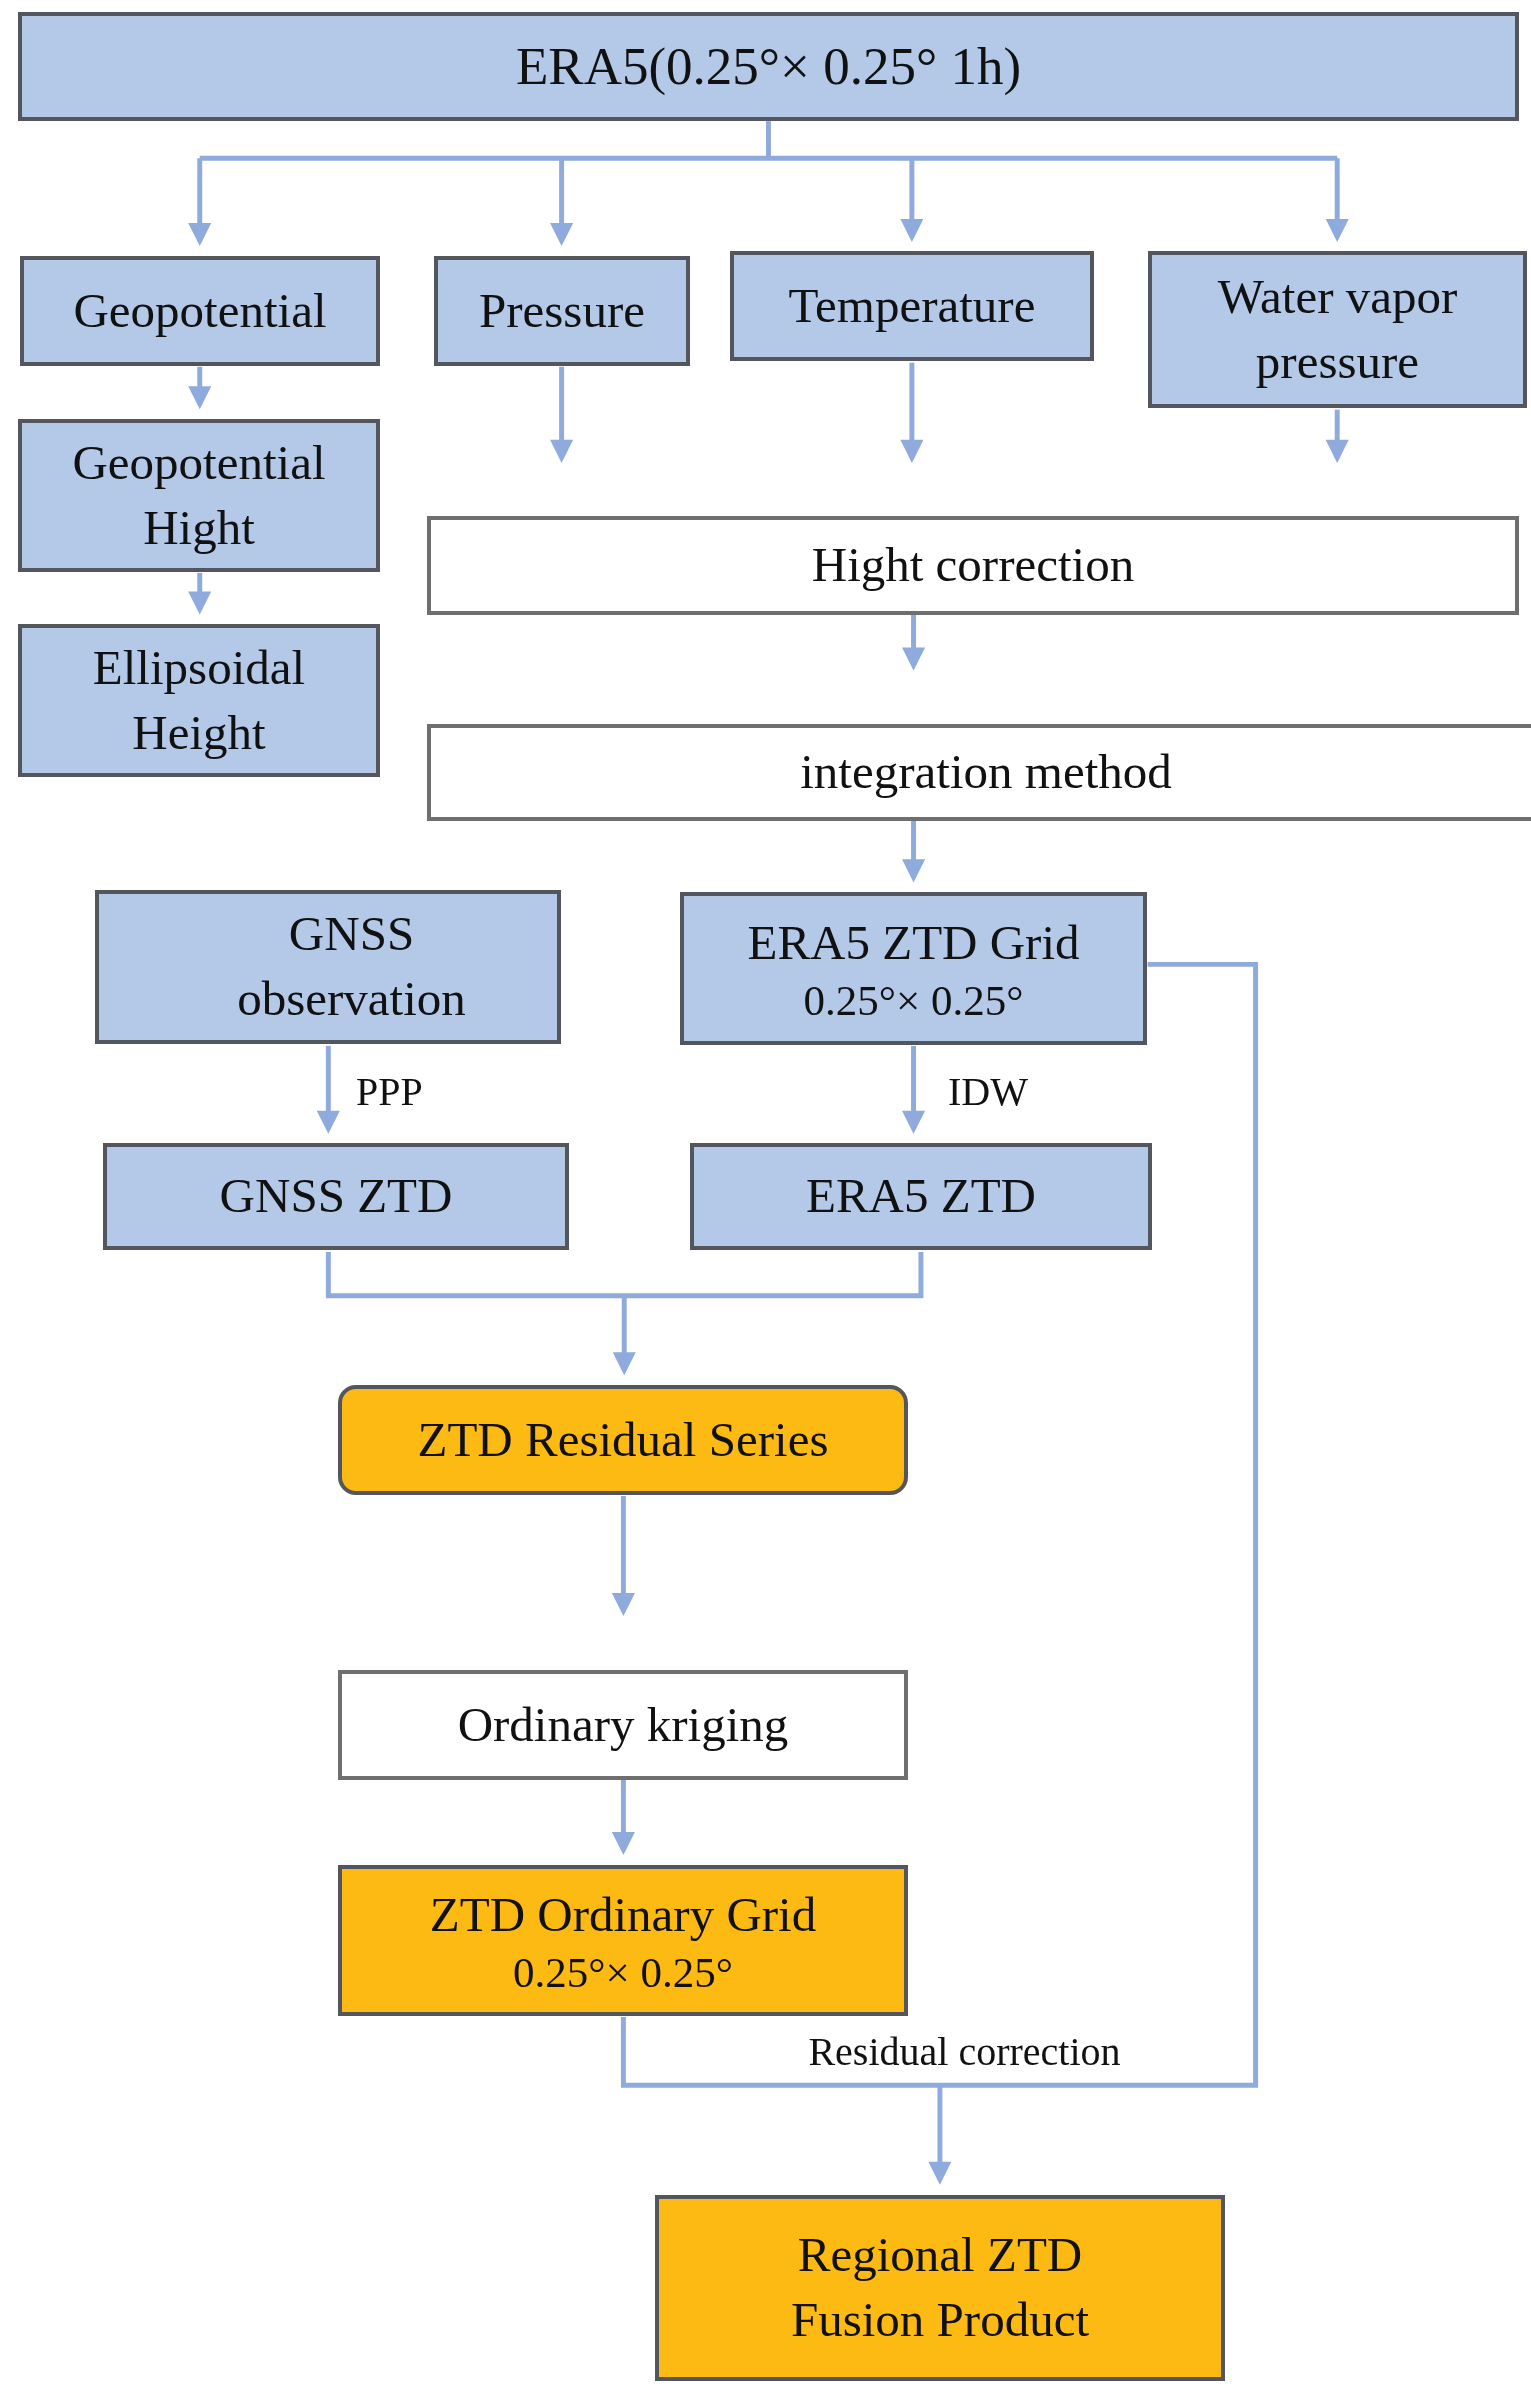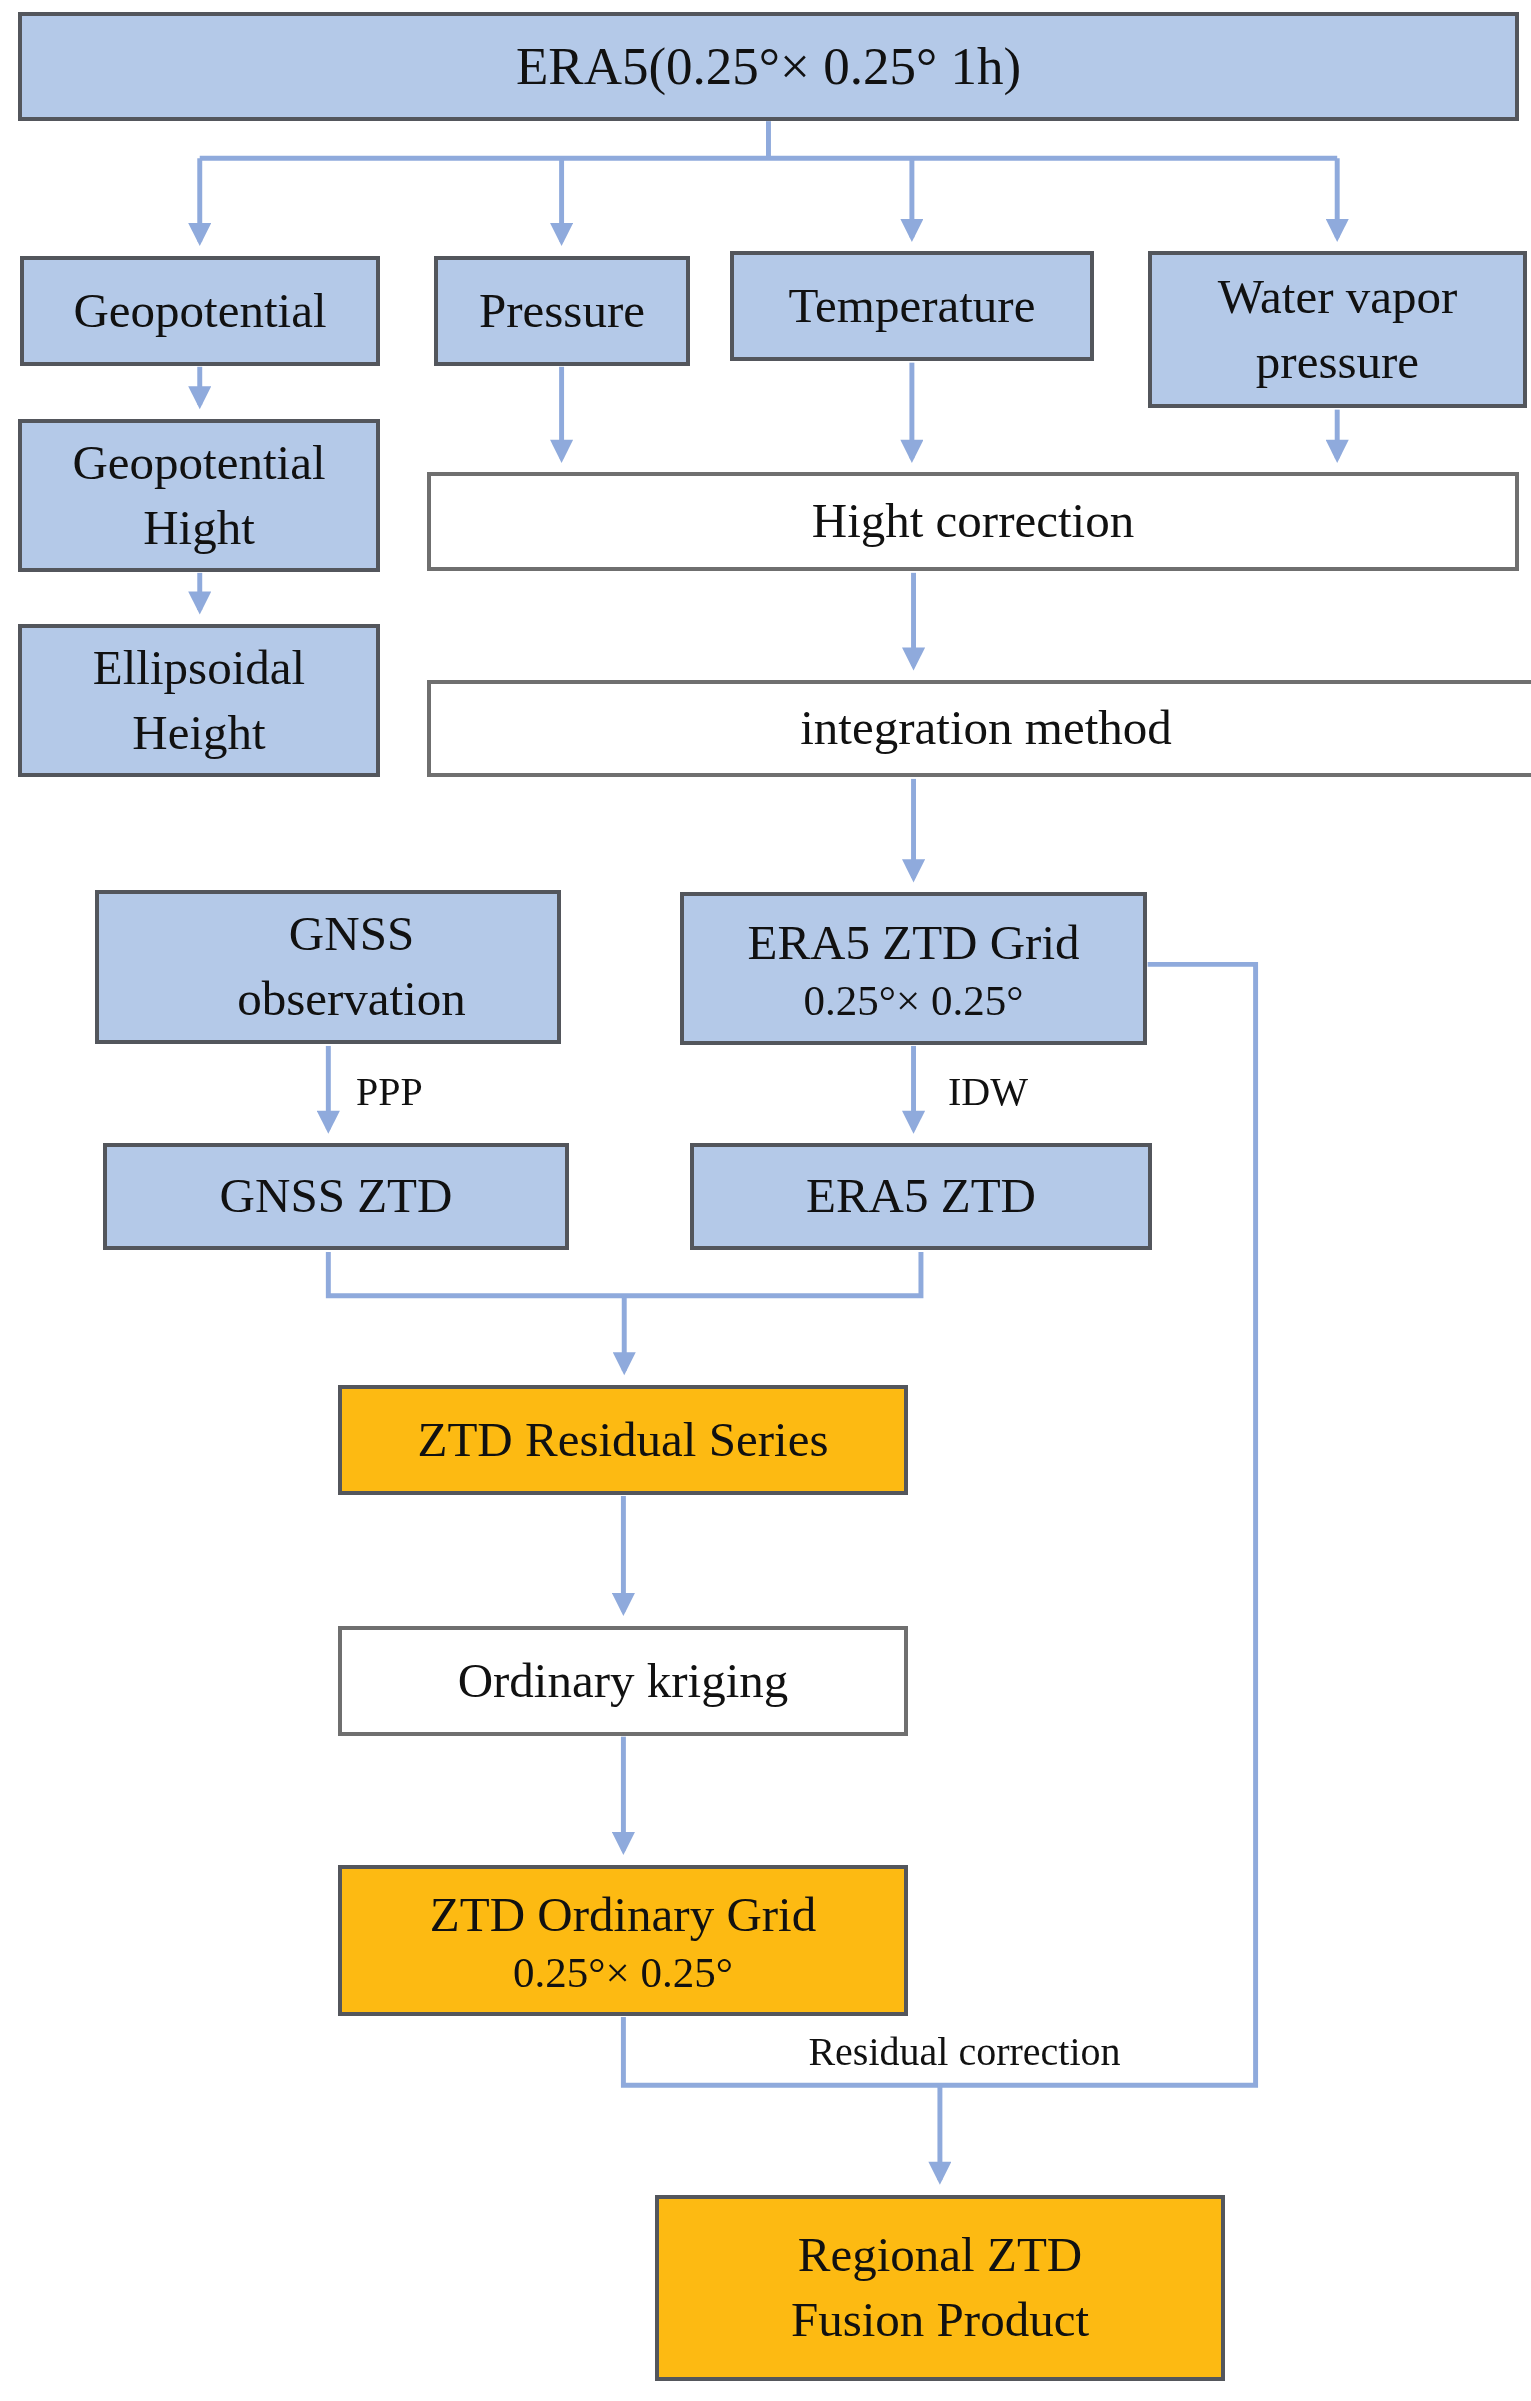--- a/index.html
+++ b/index.html
@@ -38,21 +38,21 @@
     flex-direction: column;
     align-items: center;
     justify-content: center;
     text-align: center;
     white-space: pre-line;
     font-size: 49px;
     line-height: 1.32;
     color: var(--text);
   }
   .node.blue   { background: var(--node-blue);   border: 4.1px solid var(--border-dark); }
-  .node.white  { background: var(--node-white);  border: 4.1px solid var(--border-gray); }
+  .node.white  { background: var(--node-white);  border: 4.1px solid var(--border-gray); margin-top: 44px; }
   .node.orange { background: var(--node-orange); border: 4.1px solid var(--border-dark); }
   .node .sublabel { font-size: 43px; line-height: 1.15; }
   .node.title-node { font-size: 53px; }
   .edge-label {
     position: absolute;
     font-size: 40px;
     white-space: nowrap;
   }
   .edge-label.centered { text-align: center; }
 </style>
@@ -148,21 +148,21 @@
   </div>
 
   <div class="node blue" style="left:103px; top:1143px; width:466px; height:107px;">
     <span>GNSS ZTD</span>
   </div>
 
   <div class="node blue" style="left:690px; top:1143px; width:462px; height:107px;">
     <span>ERA5 ZTD</span>
   </div>
 
-  <div class="node orange" style="left:338px; top:1385px; width:570px; height:110px;">
+  <div class="node orange" style="left:338px; top:1385px; width:570px; height:110px;border-radius:18px;">
     <span>ZTD Residual Series</span>
   </div>
 
   <div class="node white" style="left:338px; top:1626px; width:570px; height:110px;">
     <span>Ordinary kriging</span>
   </div>
 
   <div class="node orange" style="left:338px; top:1865px; width:570px; height:151px;">
     <span>ZTD Ordinary Grid</span>
     <span class="sublabel">0.25°× 0.25°</span>

